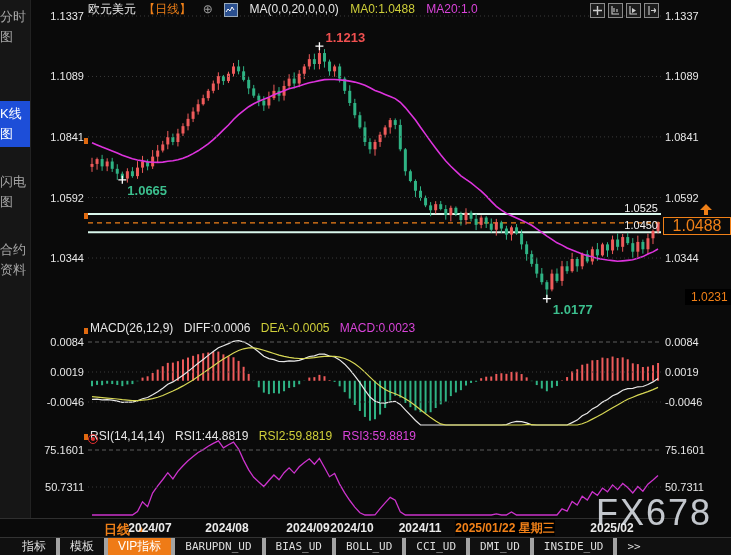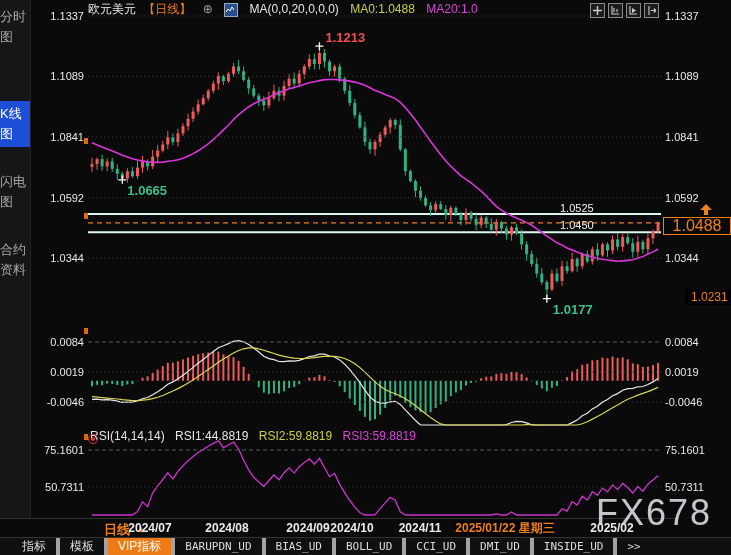--- a/index.html
+++ b/index.html
@@ -21,21 +21,21 @@
   .tb-icon{width:13px;height:13px;border:1px solid #8a8a8a;background:#1c1c1c;display:flex;align-items:center;
            justify-content:center;cursor:pointer;}
   
   .axis-lbl{position:absolute;font-size:11px;color:#e8e8e8;line-height:12px;z-index:5;}
   .axis-left{left:30px;width:54px;text-align:right;}
   .axis-right{left:665px;width:62px;text-align:left;}
   
   .panel-head{position:absolute;left:90px;font-size:12px;white-space:nowrap;z-index:5;}
   .panel-head span{margin-right:7px;}
   
-  .lvl-lbl{position:absolute;left:560px;width:98px;font-size:11px;color:#f2f2f2;z-index:5;}
+  .lvl-lbl{position:absolute;left:560px;width:98px;text-align:right;font-size:11px;color:#f2f2f2;z-index:5;}
   #price-box{position:absolute;left:663px;top:217px;width:66px;height:16px;border:1px solid #f08018;
              color:#f08018;font-size:16px;line-height:16px;text-align:center;background:#0a0a0a;z-index:7;}
   #low-tag{position:absolute;left:665px;top:289px;padding:1px 6px;background:#000;color:#f08018;
            font-size:12px;z-index:5;margin-left:20px;}
   
   #time-row{position:absolute;left:0;top:518px;width:679px;height:19px;background:#0a0a0a;
             border-top:1px solid #2f2f2f;z-index:4;}
   #period-lbl{position:absolute;left:104px;top:2px;color:#f08018;font-size:13px;font-weight:bold;}
   #period-arrow{position:absolute;left:136px;top:4px;color:#f08018;font-size:10px;}
   .date-lbl{position:absolute;top:2px;transform:translateX(-50%);color:#eaeaea;font-size:12px;font-weight:bold;}
@@ -504,20 +504,26 @@
       <div class="axis-lbl axis-left" style="top: 366px;">0.0019</div>
       <div class="axis-lbl axis-right" style="top: 366px;">0.0019</div>
       <div class="axis-lbl axis-left" style="top: 395.995px;">-0.0046</div>
       <div class="axis-lbl axis-right" style="top: 395.995px;">-0.0046</div>
       <div class="axis-lbl axis-left" style="top: 444px;">75.1601</div>
       <div class="axis-lbl axis-right" style="top: 444px;">75.1601</div>
       <div class="axis-lbl axis-left" style="top: 480.998px;">50.7311</div>
       <div class="axis-lbl axis-right" style="top: 480.998px;">50.7311</div>
     </div>
 
+  <div class="panel-head" style="top:321px">
+    <span class="t-white">MACD(26,12,9)</span>
+    <span class="t-white">DIFF:0.0006</span>
+    <span class="t-yellow">DEA:-0.0005</span>
+    <span class="t-magenta">MACD:0.0023</span>
+  </div>
 
   <div class="panel-head" style="top:429px">
     <span class="t-white">RSI(14,14,14)</span>
     <span class="t-white">RSI1:44.8819</span>
     <span class="t-yellow">RSI2:59.8819</span>
     <span class="t-magenta">RSI3:59.8819</span>
   </div>
   <div id="rsi-dot-icon"></div>
 
   <div class="lvl-lbl" style="top:202px">1.0525</div>

